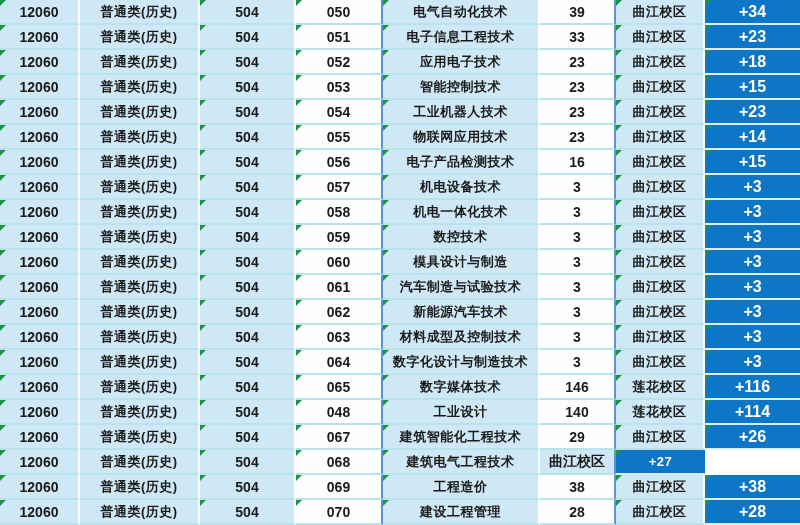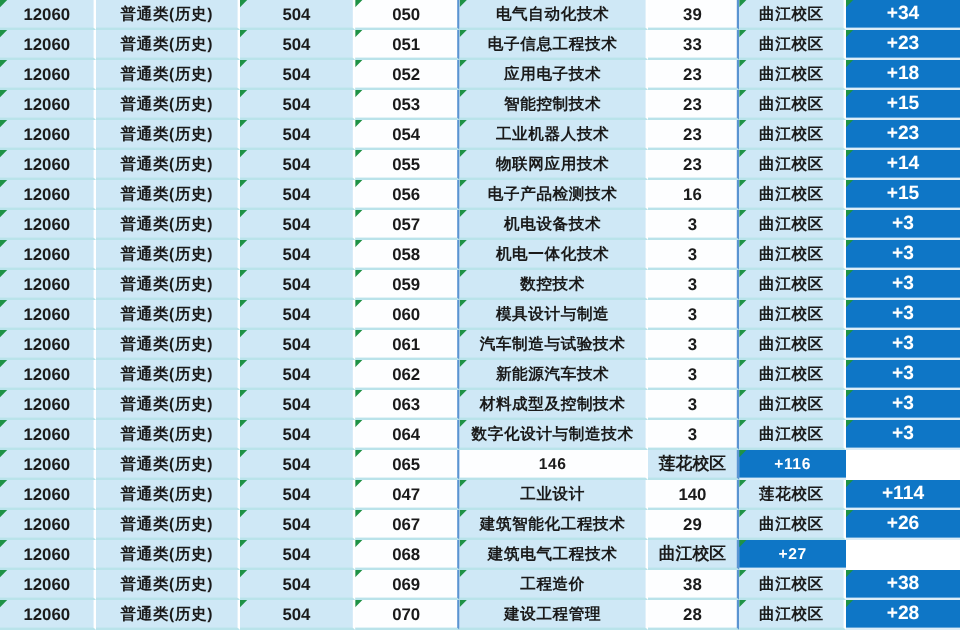--- a/index.html
+++ b/index.html
@@ -559,20 +559,24 @@
         <span class="txt">普通类(历史)</span>
       </div>
     <div class="cell lb">
         <span class="tri"></span>
         <span class="txt">504</span>
       </div>
     <div class="cell wh">
         <span class="tri"></span>
         <span class="txt">065</span>
       </div>
+    <div class="cell lb">
+        <span class="tri"></span>
+        <span class="txt">数字媒体技术</span>
+      </div>
     <div class="cell wh">
         <span class="txt">146</span>
       </div>
     <div class="cell lb">
         <span class="tri"></span>
         <span class="txt">莲花校区</span>
       </div>
     <div class="cell hl">
         <span class="tri"></span>
         <span class="txt">+116</span>
@@ -586,21 +590,21 @@
       </div>
     <div class="cell lb">
         <span class="txt">普通类(历史)</span>
       </div>
     <div class="cell lb">
         <span class="tri"></span>
         <span class="txt">504</span>
       </div>
     <div class="cell wh">
         <span class="tri"></span>
-        <span class="txt">047</span>
+        <span class="txt">048</span>
       </div>
     <div class="cell lb">
         <span class="tri"></span>
         <span class="txt">工业设计</span>
       </div>
     <div class="cell wh">
         <span class="txt">140</span>
       </div>
     <div class="cell lb">
         <span class="tri"></span>

